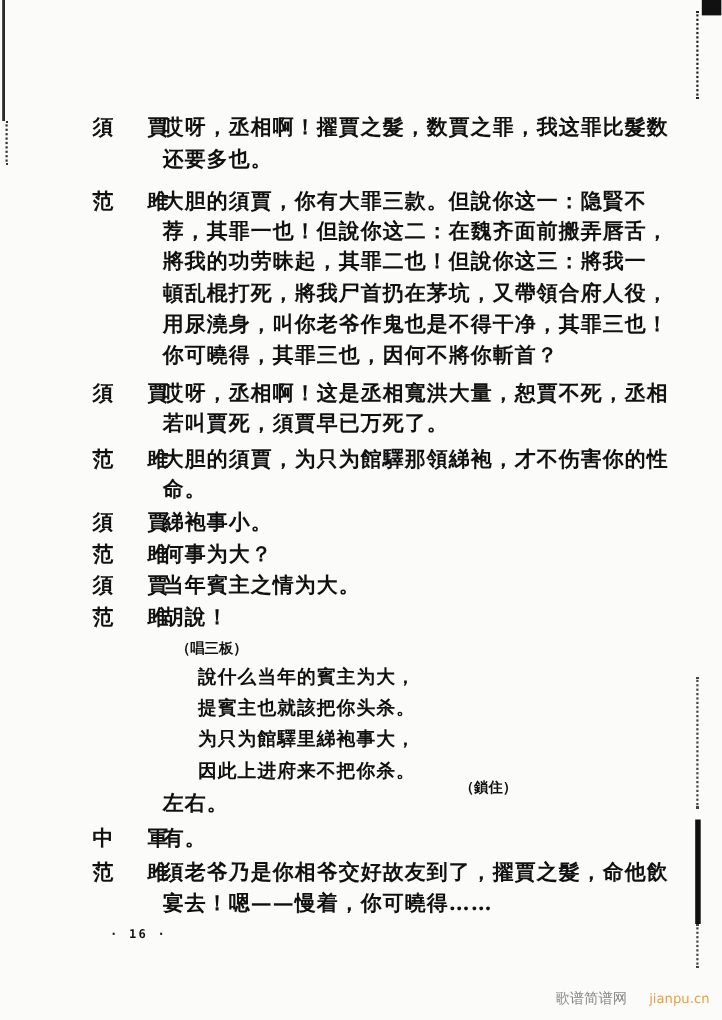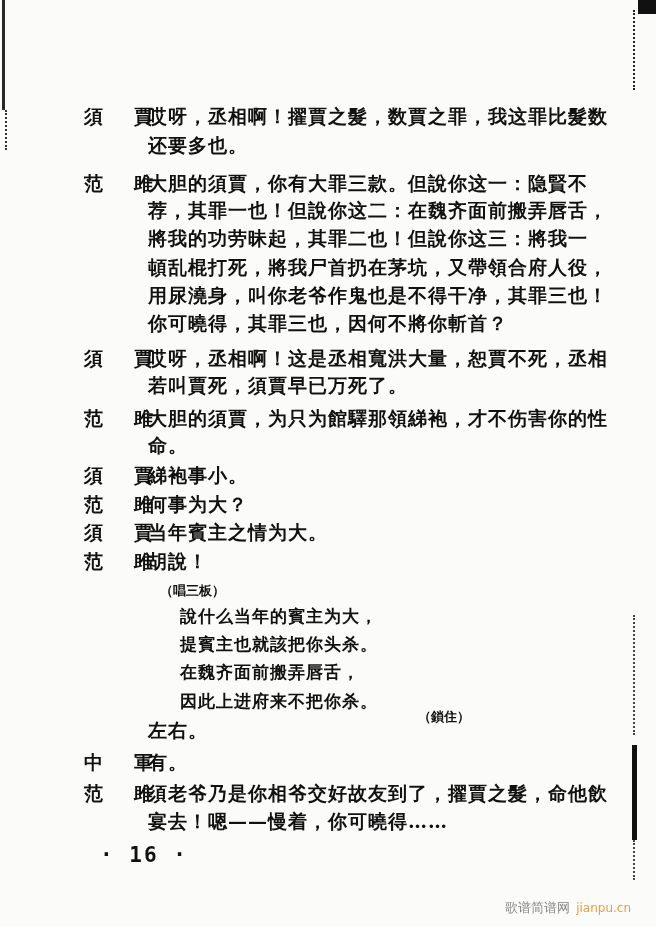--- a/index.html
+++ b/index.html
@@ -49,29 +49,29 @@
     .speaker {
       position: absolute; left: 84px; width: 70px;
       display: flex; justify-content: space-between;
     }
     .speaker span { display: inline-block; width: 20px; text-align: center; }
     .text { position: absolute; left: 148px; }
     .song { position: absolute; left: 180px; font-size: 17px; }
     .small { font-size: 13px; font-weight: bold; letter-spacing: 0; }
     .pagenum {
       position: absolute; left: 100px; top: 843px;
-      font-size: 21px; font-weight: bold; letter-spacing: 2px;
+      font-size: 11px; font-weight: bold; letter-spacing: 2px;
       font-family: "DejaVu Sans Mono", monospace;
     }
     .watermark {
       position: absolute; left: 505px; top: 899px;
       font-family: "DejaVu Sans", sans-serif; font-size: 13px;
       color: #888; white-space: nowrap;
     }
-    .watermark .wm-url { color: #e8a040; font-size: 12px; margin-left: 2px; }
+    .watermark .wm-url { color: #e8a040; font-size: 12px; margin-left: 16px; }
   </style>
 </head>
 <body>
 
 <div class="page">
 
   <div class="edge-left"></div>
   <div class="edge-left-dash"></div>
   <div class="edge-right-top"></div>
   <div class="edge-right-line"></div>
@@ -166,21 +166,21 @@
 
   <div class="line small" style="top:579px; left:160px">（唱三板）</div>
 
   <div class="line" style="top:604px">
     <div class="song">說什么当年的賓主为大，</div>
   </div>
   <div class="line" style="top:632px">
     <div class="song">提賓主也就該把你头杀。</div>
   </div>
   <div class="line" style="top:660px">
-    <div class="song">在魏齐面前搬弄唇舌，</div>
+    <div class="song">为只为館驛里綈袍事大，</div>
   </div>
   <div class="line" style="top:689px">
     <div class="song">因此上进府来不把你杀。</div>
     <div class="small" style="position:absolute; left:418px; top:16px">（鎖住）</div>
   </div>
 
   <div class="line" style="top:718px">
     <div class="text">左右。</div>
   </div>
 

